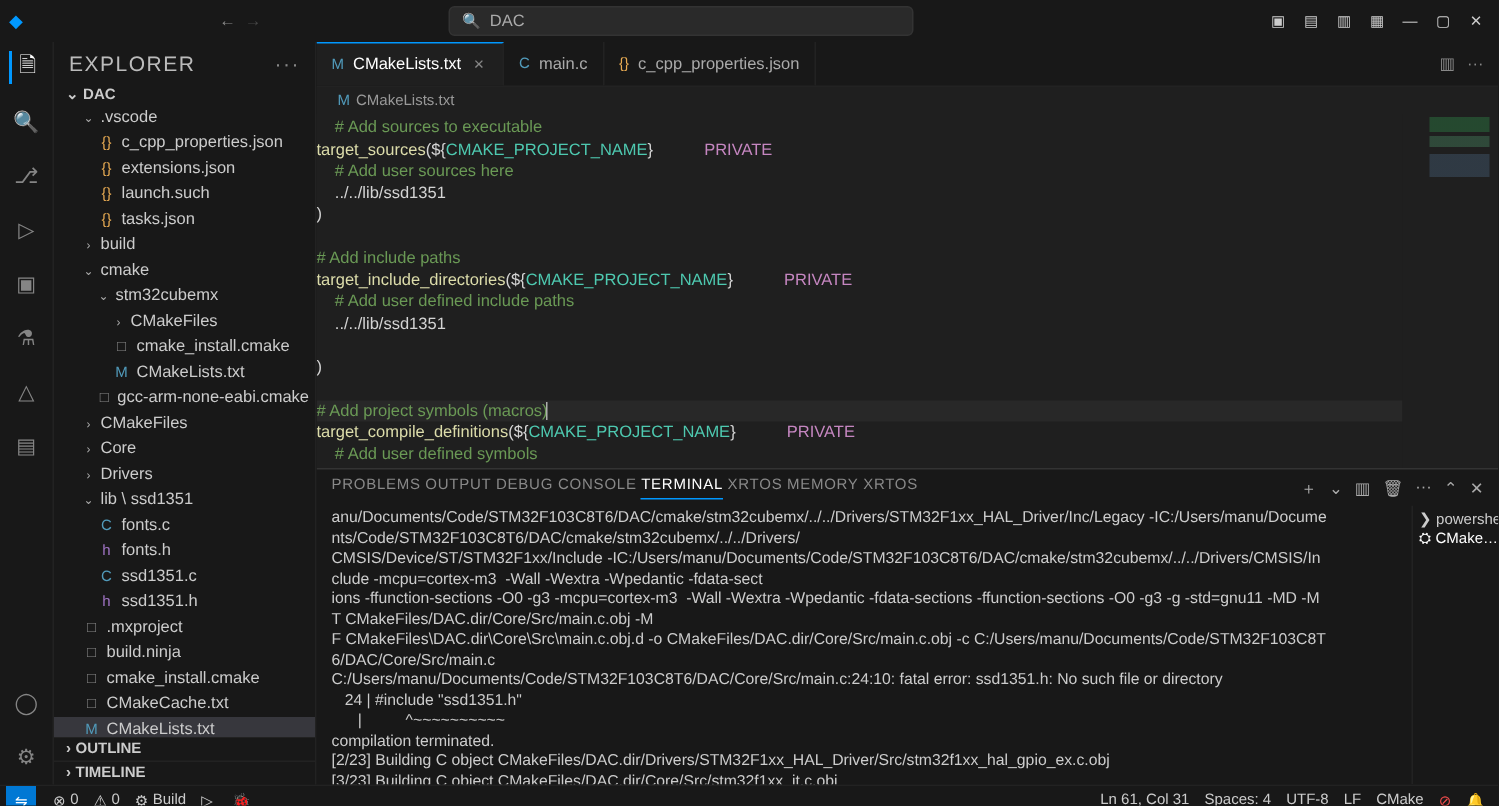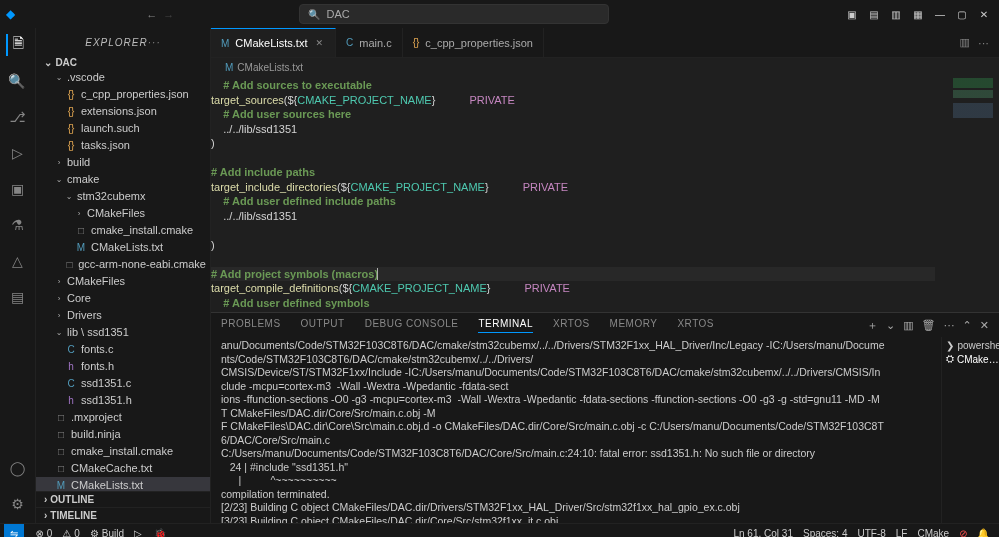--- a/index.html
+++ b/index.html
@@ -18,21 +18,21 @@
 
 
 .main { display:flex; height:495px; }
 .activitybar { width:36px; background:#181818; display:flex; flex-direction:column; align-items:center; padding-top:6px; gap:14px; border-right:1px solid #222; }
 .act-icon { width:22px; height:22px; display:flex; align-items:center; justify-content:center; color:#858585; font-size:14px; cursor:pointer; }
 .act-icon.active { color:#fff; border-left:2px solid #0098ff; margin-left:-2px; padding-left:2px; }
 .act-bottom { margin-top:auto; margin-bottom:8px; display:flex; flex-direction:column; gap:14px; }
 
 
 .sidebar { width:175px; background:#181818; border-right:1px solid #222; display:flex; flex-direction:column; overflow:hidden; }
-.side-title { height:28px; display:flex; align-items:center; justify-content:center; padding:0 10px; font-size:10px; letter-spacing:1px; color:#bbb;font-style:italic; }
+.side-title { height:28px; display:flex; align-items:center; justify-content:space-between; padding:0 10px; font-size:14px; letter-spacing:1px; color:#bbb; }
 .side-title .dots { color:#888; cursor:pointer; }
 .tree { flex:1; overflow-y:auto; font-size:11px; padding-bottom:4px; }
 .tree-header { padding:1px 4px; font-weight:bold; font-size:10px; display:flex; align-items:center; gap:3px; }
 .tree-item { padding:1px 4px 1px 0; display:flex; align-items:center; gap:3px; white-space:nowrap; color:#ccc; cursor:pointer; font-size:11px; line-height:15px; }
 .tree-item.sel { background:#37373d; }
 .tree-item .chev { width:10px; text-align:center; color:#aaa; font-size:8px; }
 .tree-item .ficon { width:14px; text-align:center; font-size:10px; }
 .pad0{padding-left:8px}.pad1{padding-left:18px}.pad2{padding-left:28px}.pad3{padding-left:38px}
 .outline-head { padding:2px 8px; font-size:10px; font-weight:bold; border-top:1px solid #222; display:flex; align-items:center; gap:3px; }
 
@@ -46,21 +46,21 @@
 .tab-actions { margin-left:auto; display:flex; gap:8px; padding:0 10px; align-items:center; color:#888; }
 .breadcrumb { height:18px; padding:0 14px; font-size:10px; color:#999; display:flex; align-items:center; background:#1f1f1f; }
 
 .code-wrap { display:flex; flex:1; overflow:hidden; position:relative; }
 .gutter { width:34px; text-align:right; color:#6e7681; font-family:Consolas,monospace; font-size:11px; line-height:14.5px; padding:2px 10px 0 0; }
 .gutter .cl { color:#c6c6c6; }
 .code { flex:1; font-family:Consolas,monospace; font-size:11px; line-height:14.5px; padding-top:2px; white-space:pre; color:#d4d4d4; }
 .minimap { width:64px; background:#1f1f1f; position:relative; }
 .minimap::before { content:''; position:absolute; top:2px; right:6px; width:40px; height:50px; background:linear-gradient(#3a5 0 20%,transparent 20% 25%,#5a7 25% 40%,transparent 40% 50%,#579 50% 80%,transparent 80%); opacity:.3; }
 
-.c-comm { color:#6a9955;font-weight:bold; }
+.c-comm { color:#6a9955; }
 .c-func { color:#dcdcaa; }
 .c-punc { color:#d4d4d4; }
 .c-macro{ color:#4ec9b0; }
 .c-kw   { color:#c586c0;margin-left:31px; }
 .cursor { border-right:1px solid #aeafad; margin-left:-1px; }
 
 
 .panel { height:211px; border-top:1px solid #333; background:#181818; display:flex; flex-direction:column; }
 .panel-tabs { height:24px; display:flex; align-items:center; padding:0 10px; gap:14px; font-size:10px; color:#888; }
 .ptab { cursor:pointer; letter-spacing:.5px; }
@@ -269,21 +269,21 @@
       <span style="color:#519aba;margin-right:4px">M</span>
       <span>CMakeLists.txt</span>
     </div>
     <div class="code-wrap">
       <div class="code" id="code"><div><span class="c-comm">    # Add sources to executable</span></div><div><span class="c-func">target_sources</span><span class="c-punc">(${</span><span class="c-macro">CMAKE_PROJECT_NAME</span><span class="c-punc">} </span><span class="c-kw">PRIVATE</span></div><div><span class="c-comm">    # Add user sources here</span></div><div><span class="c-punc">    ../../lib/ssd1351</span></div><div><span class="c-punc">)</span></div><div>&nbsp;</div><div><span class="c-comm"># Add include paths</span></div><div><span class="c-func">target_include_directories</span><span class="c-punc">(${</span><span class="c-macro">CMAKE_PROJECT_NAME</span><span class="c-punc">} </span><span class="c-kw">PRIVATE</span></div><div><span class="c-comm">    # Add user defined include paths</span></div><div><span class="c-punc">    ../../lib/ssd1351</span></div><div>&nbsp;</div><div><span class="c-punc">)</span></div><div>&nbsp;</div><div style="background: rgb(40, 40, 40);"><span class="c-comm"># Add project symbols (macros)</span><span class="cursor"></span></div><div><span class="c-func">target_compile_definitions</span><span class="c-punc">(${</span><span class="c-macro">CMAKE_PROJECT_NAME</span><span class="c-punc">} </span><span class="c-kw">PRIVATE</span></div><div><span class="c-comm">    # Add user defined symbols</span></div><div><span class="c-punc">)</span></div></div>
       <div class="minimap"></div>
     </div>
 
     <div class="panel">
       <div class="panel-tabs">
-        <div id="ptabs" style="display:flex;gap:20px">
+        <div id="ptabs" style="display:flex;gap:3px">
             <span class="ptab">PROBLEMS</span>
             <span class="ptab">OUTPUT</span>
             <span class="ptab">DEBUG CONSOLE</span>
             <span class="ptab active">TERMINAL</span>
             <span class="ptab">XRTOS</span>
             <span class="ptab">MEMORY</span>
             <span class="ptab">XRTOS</span>
           </div>
         <div class="panel-actions">
           <span>＋</span>

